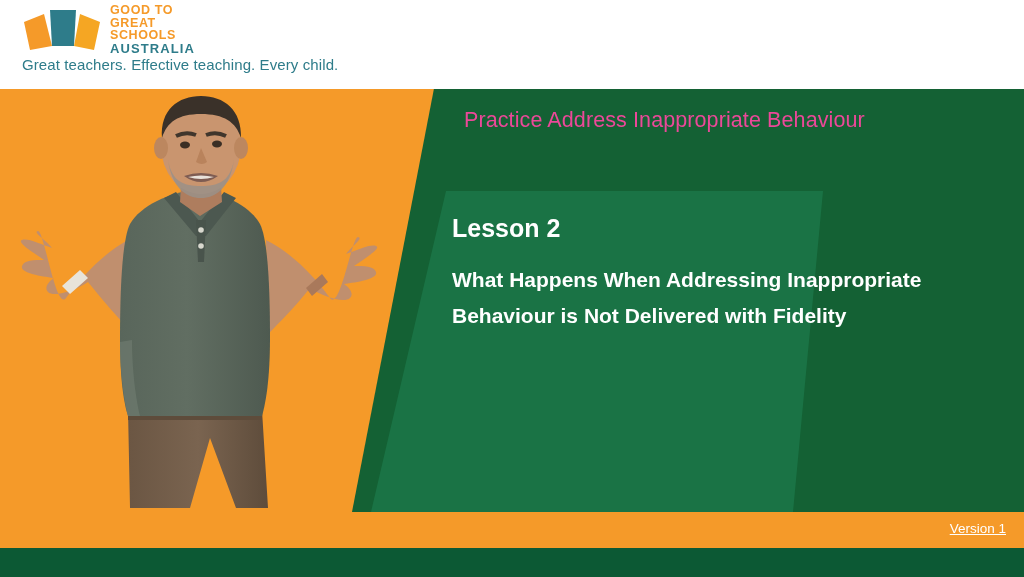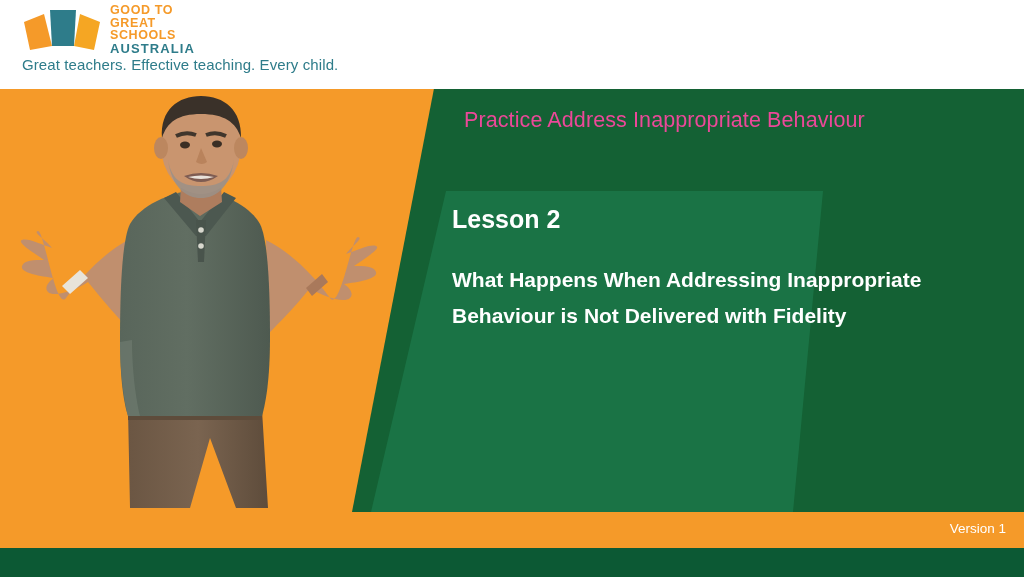--- a/index.html
+++ b/index.html
@@ -96,21 +96,21 @@
     left: 450px; top: 108px;
     width: 540px;
     font-size: 21.5px;
     color: #ec4899;
     letter-spacing: 0.1px;
     z-index: 20;
     margin-left: 14px;
   }
   .lesson {
     position: absolute;
-    left: 452px; top: 205px;
+    left: 452px; top: 214px;
     font-size: 25px;
     font-weight: bold;
     color: #ffffff;
     z-index: 20;
   }
   .title {
     position: absolute;
     left: 452px; top: 262px;
     width: 545px;
     font-size: 21px;
@@ -127,20 +127,21 @@
     width: 1024px; height: 36px;
     background: #F59A29;
     z-index: 30;
   }
   .version {
     position: absolute;
     right: 18px; top: 521px;
     font-size: 13.5px;
     color: #ffffff;
     z-index: 31;
+    text-decoration: underline;
   }
   .bottom-green {
     position: absolute;
     left: 0; top: 548px;
     width: 1024px; height: 29px;
     background: #0C5934;
     z-index: 30;
   }
 </style>
 </head>

